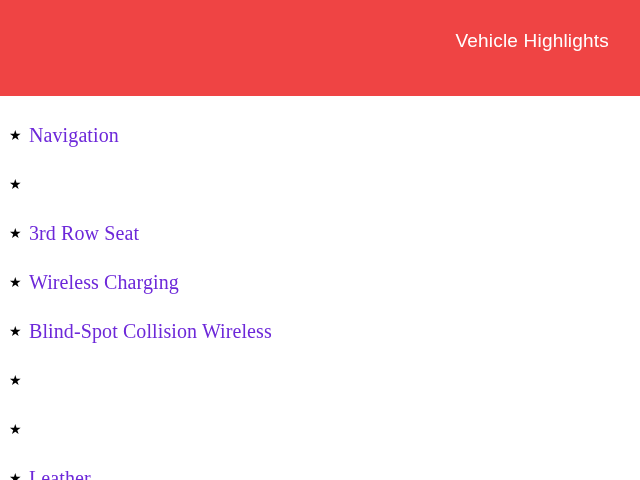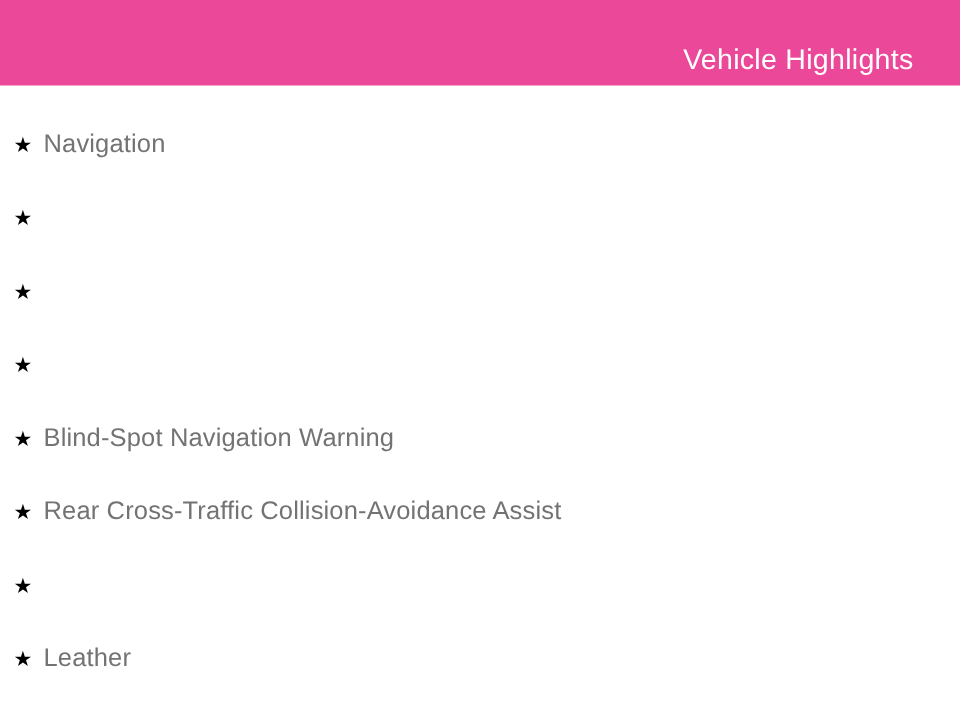--- a/index.html
+++ b/index.html
@@ -15,22 +15,22 @@
   }
   .page {
     position: relative;
     width: 640px;
     height: 480px;
     background: #ffffff;
   }
   .header-bar {
     position: relative;
     width: 640px;
-    height: 57px;
-    background: #ec4899;
+    height: 96px;
+    background: #ef4444;
     box-sizing: border-box;
   }
   .header-title {
     position: absolute;
     right: 31px;
     top: 29px;
     color: #ffffff;
     font-size: 19px;
     line-height: 23px;
     letter-spacing: 0.2px;
@@ -51,25 +51,26 @@
   }
   .star-icon {
     flex: 0 0 auto;
     width: 20px;
     color: #000000;
     font-size: 14px;
     line-height: 14px;
     text-align: left;
   }
   .highlight-label {
-    color: #737373;
-    font-size: 17px;
+    color: #6d28d9;
+    font-size: 20px;
     line-height: 20px;
     letter-spacing: 0.1px;
     white-space: nowrap;
+    font-family: Liberation Serif, serif;
   }
 </style>
 </head>
 <body>
 
 <div class="page">
 
   <div class="header-bar">
     <div class="header-title">Vehicle Highlights</div>
   </div>
@@ -77,31 +78,32 @@
   <ul class="highlights-list">
     <li class="highlight-item">
       <span class="star-icon">★</span>
       <span class="highlight-label">Navigation</span>
     </li>
     <li class="highlight-item">
       <span class="star-icon">★</span>
     </li>
     <li class="highlight-item">
       <span class="star-icon">★</span>
+      <span class="highlight-label">3rd Row Seat</span>
     </li>
     <li class="highlight-item">
       <span class="star-icon">★</span>
+      <span class="highlight-label">Wireless Charging</span>
     </li>
     <li class="highlight-item">
       <span class="star-icon">★</span>
-      <span class="highlight-label">Blind-Spot Navigation Warning</span>
+      <span class="highlight-label">Blind-Spot Collision Wireless</span>
     </li>
     <li class="highlight-item">
       <span class="star-icon">★</span>
-      <span class="highlight-label">Rear Cross-Traffic Collision-Avoidance Assist</span>
     </li>
     <li class="highlight-item">
       <span class="star-icon">★</span>
     </li>
     <li class="highlight-item">
       <span class="star-icon">★</span>
       <span class="highlight-label">Leather</span>
     </li>
   </ul>
 

